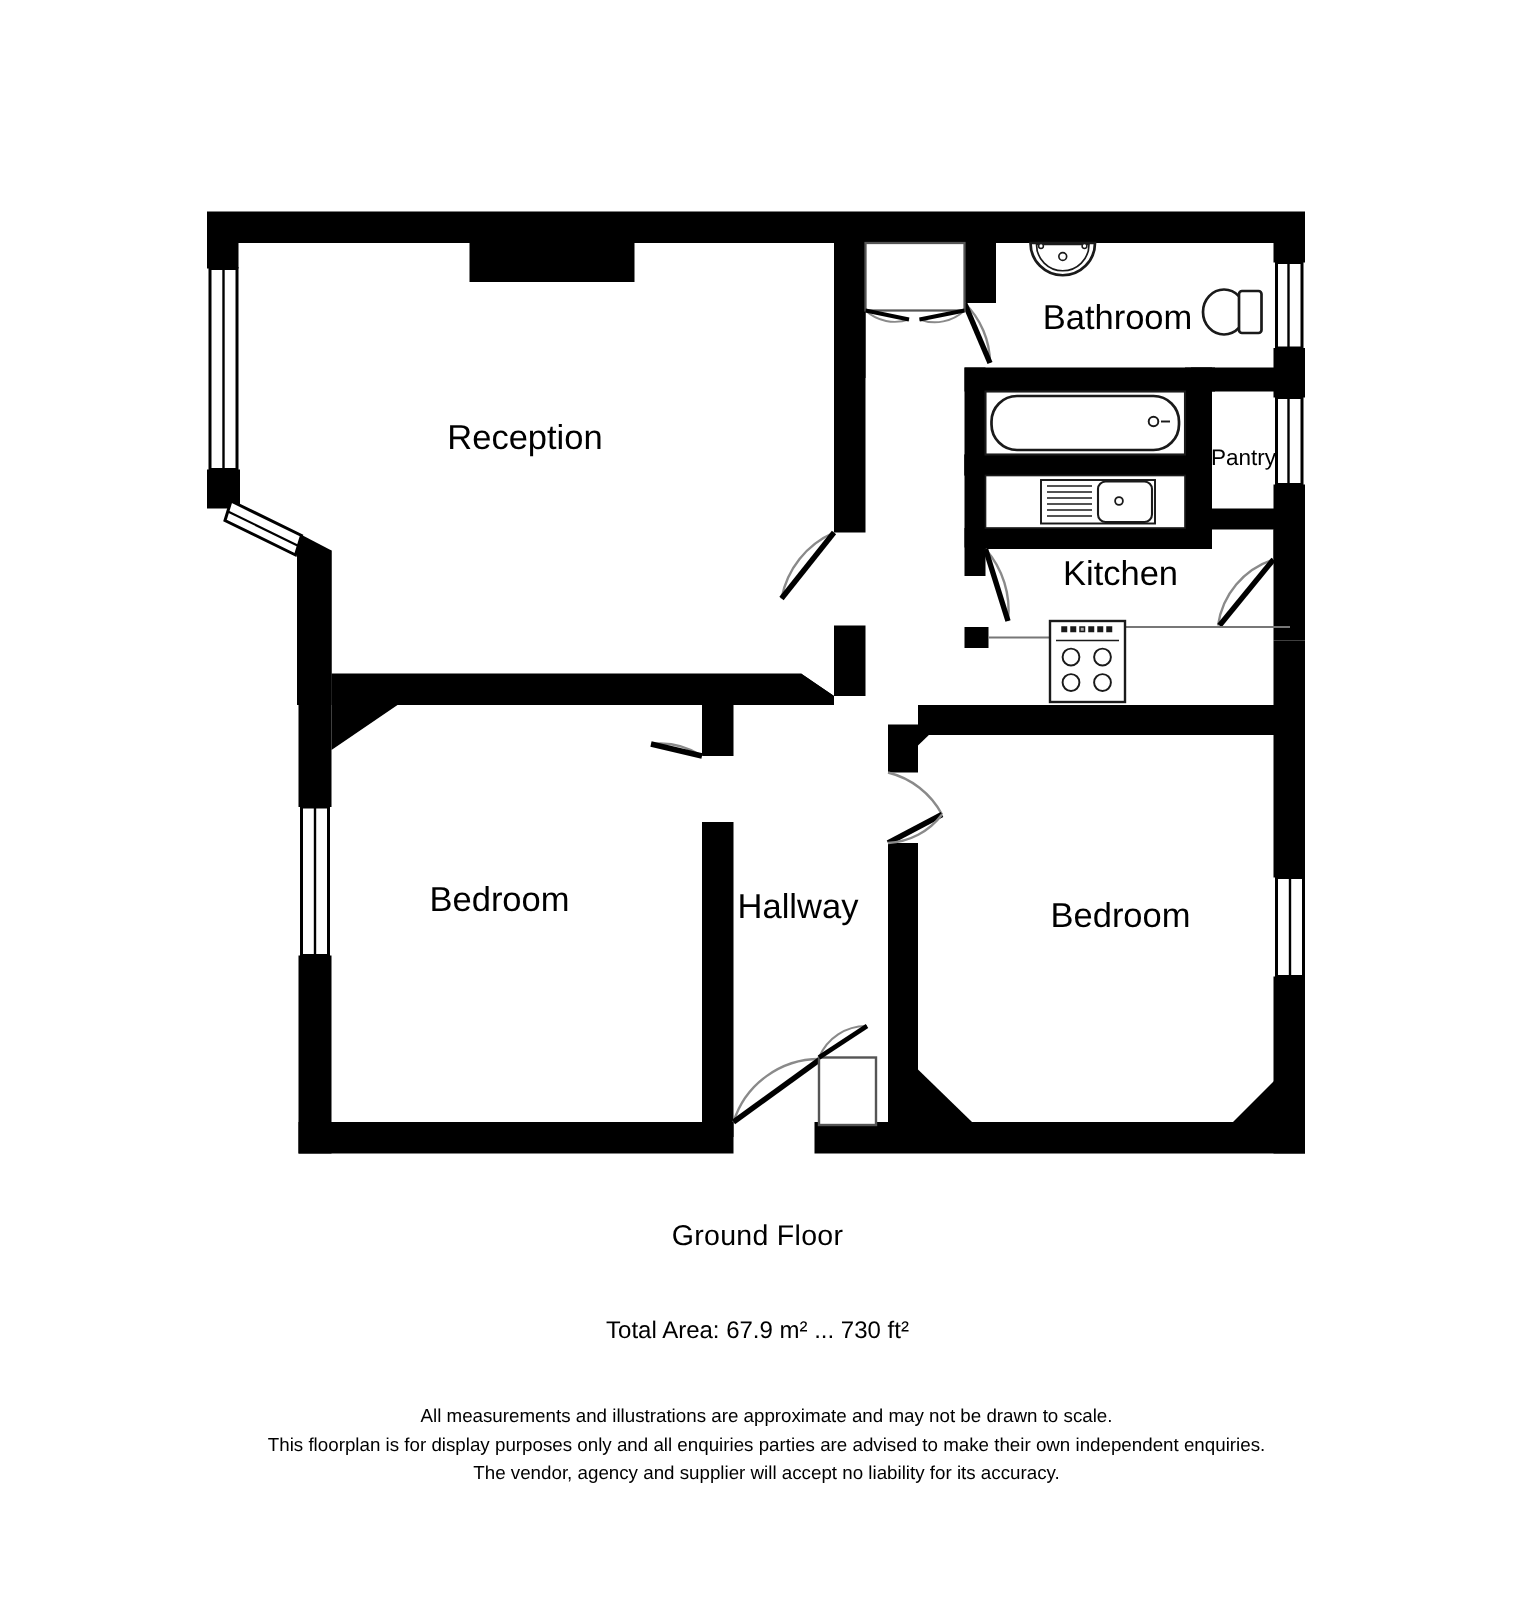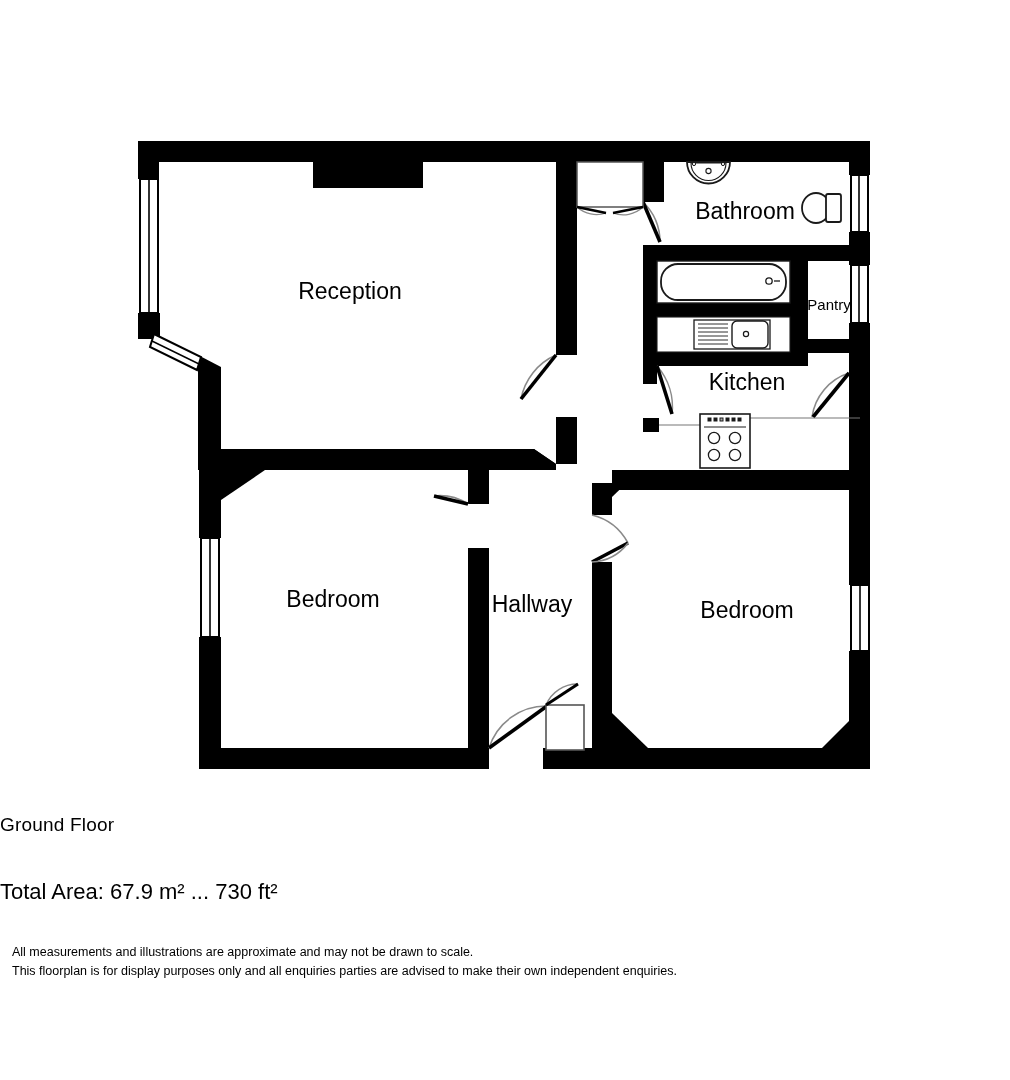--- a/index.html
+++ b/index.html
@@ -41,29 +41,29 @@
     dominant-baseline: middle;
   }
   .room-label.big { font-size: 23px; }
   .room-label.small { font-size: 15px; }
 
   #caption-block {
     position: absolute;
     left: 0;
     top: 800px;
     width: 1010px;
-    text-align: left;
+    text-align: center;
   }
   #floor-title {
     font-size: 19px;
     margin: 14px 0 0 0;
     letter-spacing: 0.2px;
   }
   #total-area {
-    font-size: 22px;
+    font-size: 16px;
     margin: 43px 0 0 0;
   }
   #disclaimer {
     margin: 38px 0 0 12px;
     font-size: 12.5px;
     line-height: 1.52;
   }
   #disclaimer div { white-space: nowrap; }
 </style>
 </head>
@@ -301,16 +301,17 @@
 
     </svg>
   </div>
 
   <div id="caption-block">
     <div id="floor-title">Ground Floor</div>
     <div id="total-area">Total Area: 67.9 m² ... 730 ft²</div>
     <div id="disclaimer">
       <div>All measurements and illustrations are approximate and may not be drawn to scale.</div>
       <div>This floorplan is for display purposes only and all enquiries parties are advised to make their own independent enquiries.</div>
+      <div>The vendor, agency and supplier will accept no liability for its accuracy.</div>
     </div>
   </div>
 
 </div>
 
 </body></html>

